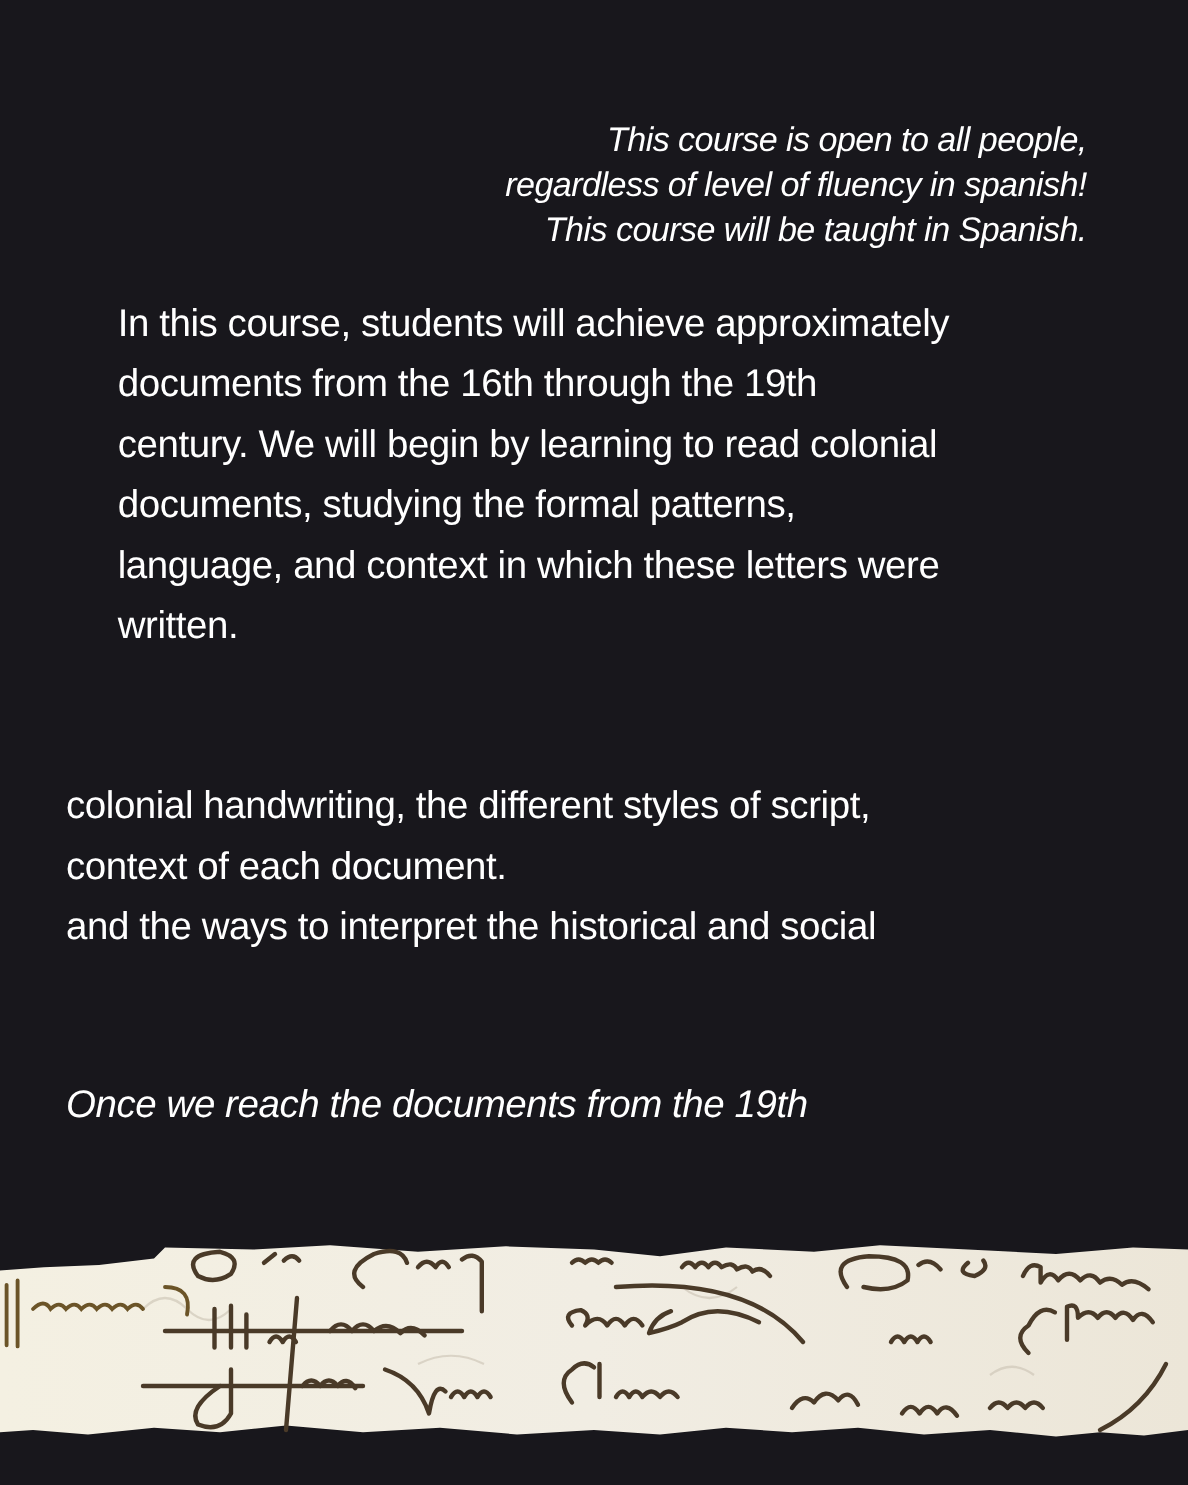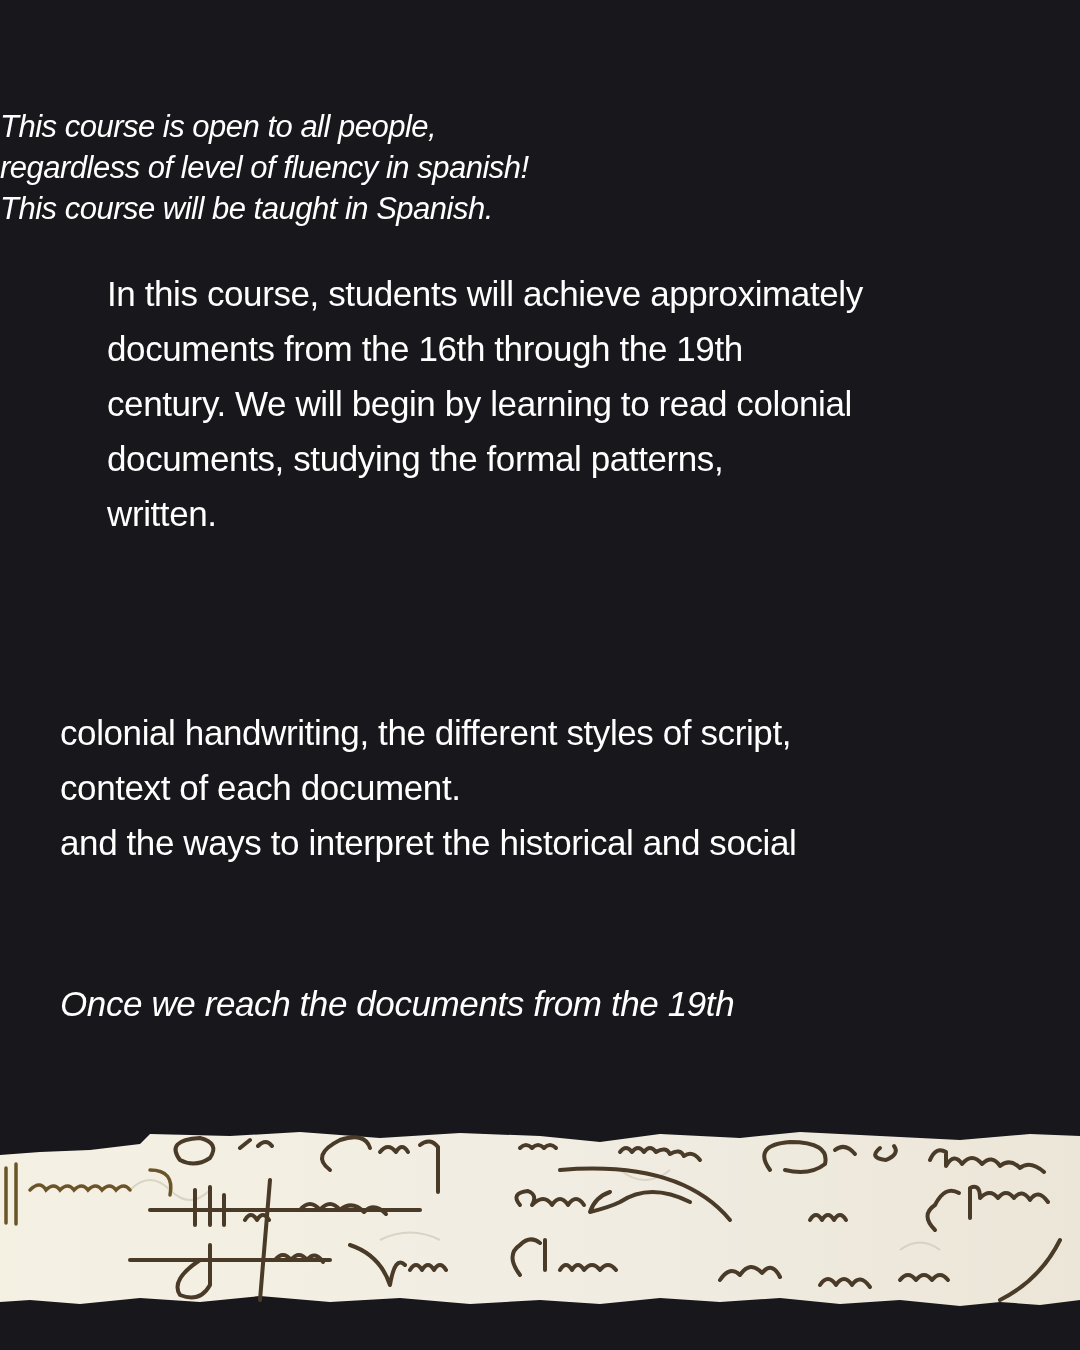--- a/index.html
+++ b/index.html
@@ -13,21 +13,21 @@
       position: relative;
       overflow: hidden;
       font-family: "Liberation Sans", "DejaVu Sans", sans-serif;
       color: #ffffff;
     }
     .intro {
       position: absolute;
       top: 106px;
       left: 0;
       width: 988px;
-      text-align: left;
+      text-align: right;
       font-style: italic;
       font-size: 31px;
       line-height: 41px;
       letter-spacing: -0.5px;
     }
     .intro div { display: block; }
     .body-text {
       position: absolute;
       left: 60px;
       width: 960px;
@@ -56,20 +56,21 @@
   <div>This course is open to all people,</div>
   <div>regardless of level of fluency in spanish!</div>
   <div>This course will be taught in Spanish.</div>
 </div>
 
 <div class="body-text p1">
   <span class="line">In this course, students will achieve approximately</span>
   <span class="line">documents from the 16th through the 19th</span>
   <span class="line">century. We will begin by learning to read colonial</span>
   <span class="line">documents, studying the formal patterns,</span>
+  <span class="line">language, and context in which these letters were</span>
   <span class="line">written.</span>
 </div>
 
 <div class="body-text p2">
   <span class="line">colonial handwriting, the different styles of script,</span>
   <span class="line">context of each document.</span>
   <span class="line">and the ways to interpret the historical and social</span>
 </div>
 
 <div class="body-text p3">

